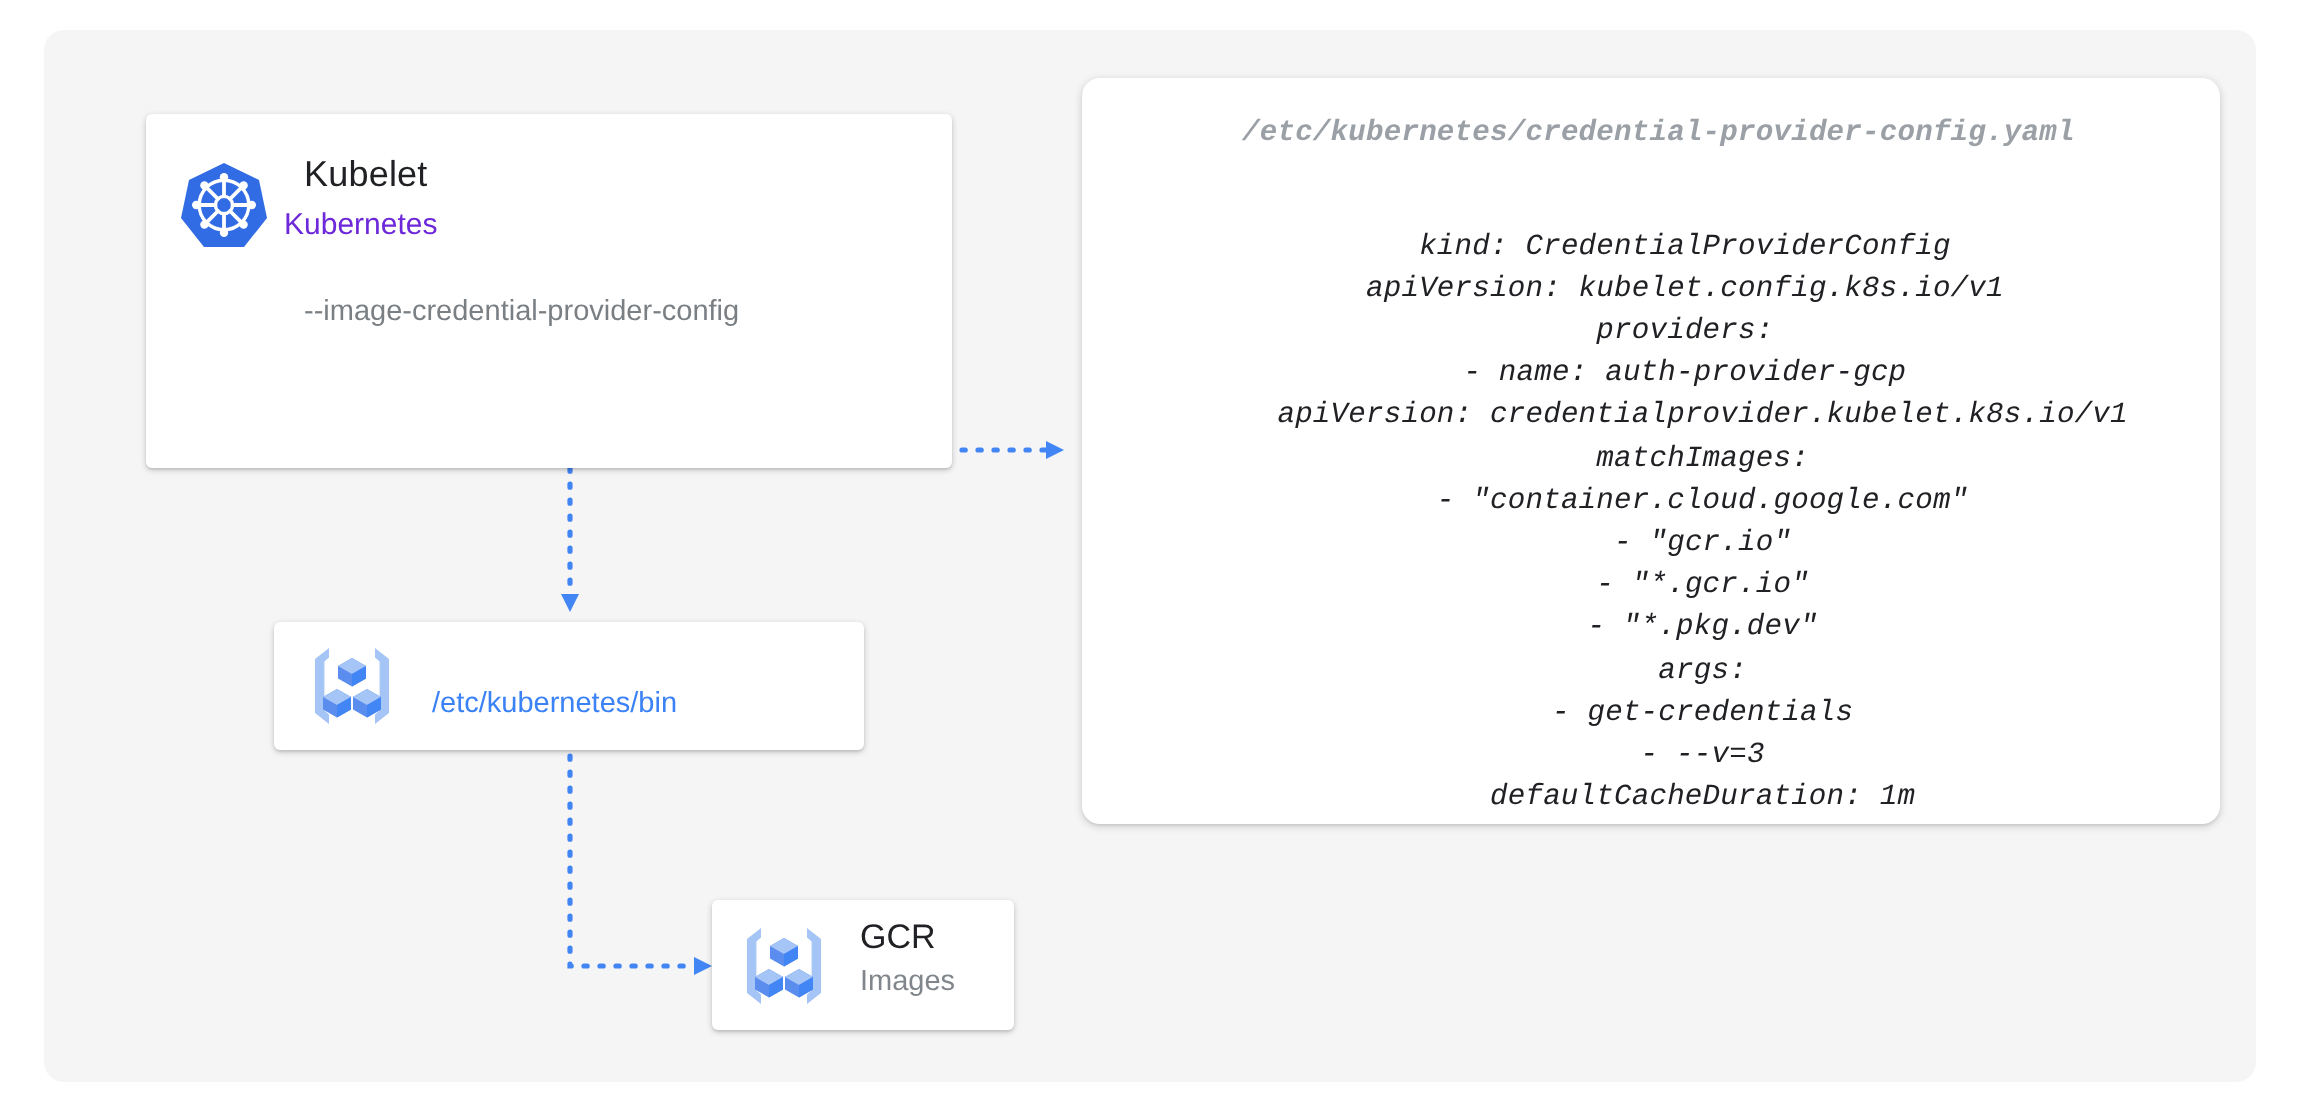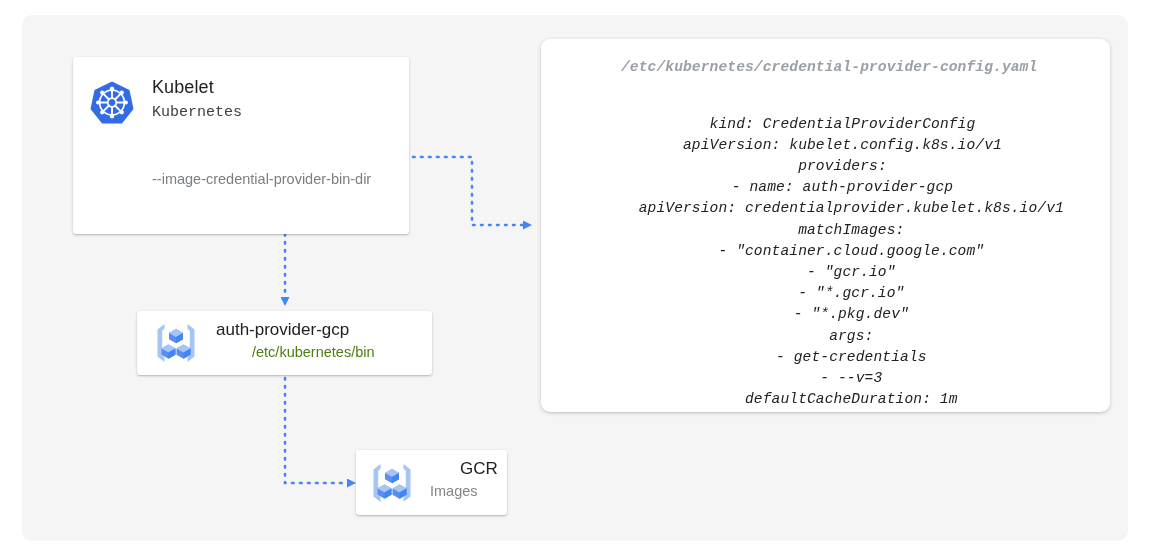--- a/index.html
+++ b/index.html
@@ -29,45 +29,44 @@
     background: #ffffff;
     border-radius: 3px;
     box-shadow: 0 1px 3px rgba(0,0,0,0.20), 0 1px 1px rgba(0,0,0,0.08);
     box-sizing: border-box;
   }
 
   
   #kubelet-card {
     left: 73px;
     top: 57px;
-    width: 336px;
+    width: 403px;
     height: 177px;
   }
   #kubelet-icon {
     position: absolute;
     left: 15px;
     top: 22px;
     width: 48px;
     height: 48px;
   }
   #kubelet-title {
     position: absolute;
     left: 79px;
     top: 20px;
     font-size: 18px;
     color: #202124;
     letter-spacing: 0.1px;
   }
   #kubelet-subtitle {
     position: absolute;
-    left: 79px;
+    left: 69px;
     top: 47px;
     font-size: 15px;
-    color: #404040;
-    font-family: Liberation Mono, monospace;
+    color: #6d28d9;
   }
   .flag-line {
     position: absolute;
     left: 79px;
     font-size: 14.5px;
     color: #7a7f84;
     white-space: nowrap;
   }
   #flag-0 { top: 91px; }
   #flag-1 { top: 114px; }
@@ -91,22 +90,21 @@
     left: 79px;
     top: 9px;
     font-size: 17px;
     color: #202124;
   }
   #auth-subtitle {
     position: absolute;
     left: 79px;
     top: 33px;
     font-size: 14.5px;
-    color: #4d7c0f;
-    margin-left: 36px;
+    color: #3b82f6;
   }
 
   
   #gcr-card {
     left: 356px;
     top: 450px;
     width: 151px;
     height: 65px;
   }
   #gcr-icon {
@@ -115,21 +113,20 @@
     top: 9px;
     width: 52px;
     height: 48px;
   }
   #gcr-title {
     position: absolute;
     left: 74px;
     top: 9px;
     font-size: 17px;
     color: #202124;
-    margin-left: 30px;
   }
   #gcr-subtitle {
     position: absolute;
     left: 74px;
     top: 33px;
     font-size: 14.5px;
     color: #80868b;
     text-align: center;
   }
 
@@ -230,21 +227,21 @@
       <circle cx="10.1" cy="23.5" r="2.1"></circle>
       <circle cx="37.9" cy="23.5" r="2.1"></circle>
       <circle cx="14.2" cy="13.7" r="2.1"></circle>
       <circle cx="33.8" cy="33.3" r="2.1"></circle>
       <circle cx="33.8" cy="13.7" r="2.1"></circle>
       <circle cx="14.2" cy="33.3" r="2.1"></circle>
     </g>
   </svg>
   <div id="kubelet-title">Kubelet</div>
   <div id="kubelet-subtitle">Kubernetes</div>
-  <div class="flag-line" id="flag-1">--image-credential-provider-bin-dir</div>
+  <div class="flag-line" id="flag-0">--image-credential-provider-config</div>
 </div>
 
 <div class="card" id="auth-card">
   <svg id="auth-icon" viewBox="0 0 52 48" xmlns="http://www.w3.org/2000/svg">
     <g fill="#a6c5f7">
       <path d="M14.5,5 L7.5,10.5 L7.5,37.5 L14.5,43 L14.5,38.2 L12.2,36.2 L12.2,11.8 L14.5,9.8 Z"></path>
       <path d="M37.5,5 L44.5,10.5 L44.5,37.5 L37.5,43 L37.5,38.2 L39.8,36.2 L39.8,11.8 L37.5,9.8 Z"></path>
     </g>
     <g>
       <path d="M26,10 L33,14 L33,20.2 L26,24.2 L19,20.2 L19,14 Z" fill="#5b8def"></path>
@@ -255,21 +252,20 @@
       <path d="M18.5,25.5 L25.5,29.5 L25.5,35.7 L18.5,39.7 L11.5,35.7 L11.5,29.5 Z" fill="#5b8def"></path>
       <path d="M18.5,25.5 L25.5,29.5 L18.5,33.5 L11.5,29.5 Z" fill="#a6c5f7"></path>
       <path d="M18.5,33.5 L25.5,29.5 L25.5,35.7 L18.5,39.7 Z" fill="#4285f4"></path>
     </g>
     <g>
       <path d="M33.5,25.5 L40.5,29.5 L40.5,35.7 L33.5,39.7 L26.5,35.7 L26.5,29.5 Z" fill="#5b8def"></path>
       <path d="M33.5,25.5 L40.5,29.5 L33.5,33.5 L26.5,29.5 Z" fill="#a6c5f7"></path>
       <path d="M33.5,33.5 L40.5,29.5 L40.5,35.7 L33.5,39.7 Z" fill="#4285f4"></path>
     </g>
   </svg>
-  <div id="auth-title">auth-provider-gcp</div>
   <div id="auth-subtitle">/etc/kubernetes/bin</div>
 </div>
 
 <div class="card" id="gcr-card">
   <svg id="gcr-icon" viewBox="0 0 52 48" xmlns="http://www.w3.org/2000/svg">
     <g fill="#a6c5f7">
       <path d="M14.5,5 L7.5,10.5 L7.5,37.5 L14.5,43 L14.5,38.2 L12.2,36.2 L12.2,11.8 L14.5,9.8 Z"></path>
       <path d="M37.5,5 L44.5,10.5 L44.5,37.5 L37.5,43 L37.5,38.2 L39.8,36.2 L39.8,11.8 L37.5,9.8 Z"></path>
     </g>
     <g>

